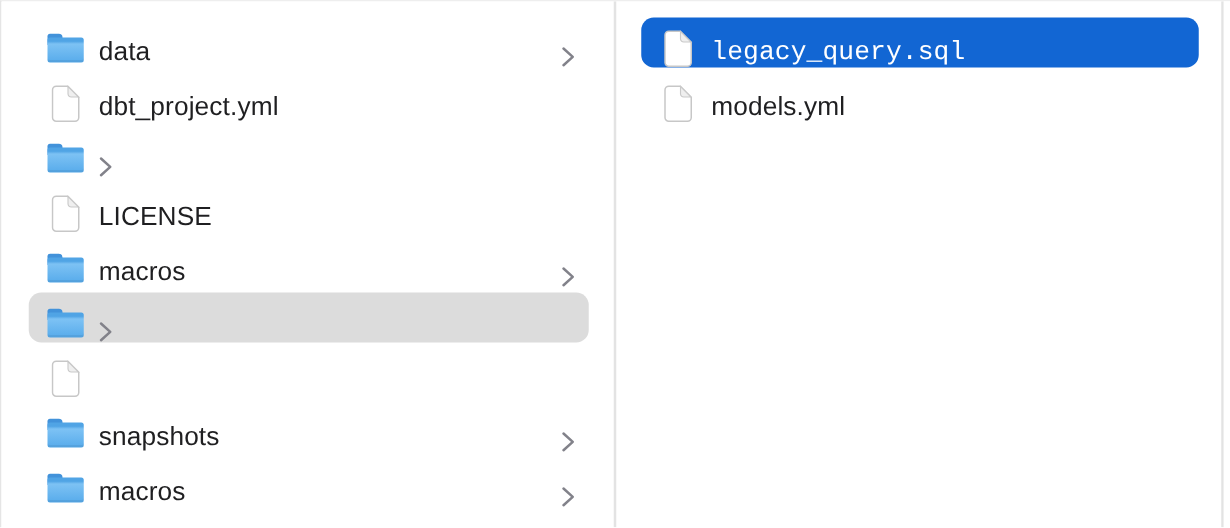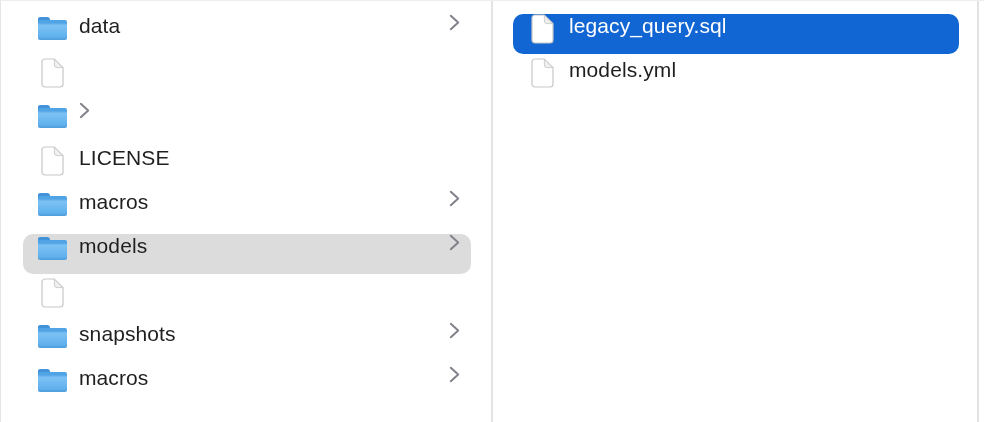--- a/index.html
+++ b/index.html
@@ -23,21 +23,21 @@
 
   .vdivider {
     width: 2px;
     background: var(--divider, #e3e3e3);
     cursor: col-resize;
     flex: none;
   }
 
   .row {
     display: flex;
-    align-items: flex-start;
+    align-items: flex-end;
     height: 40px;
     margin-bottom: 4px;
     padding: 0 11px 0 15px;
     border-radius: 10px;
   }
   .row.sel-active   { background: var(--selection-blue, #1266d3); }
   .row.sel-inactive { background: var(--selection-gray, #dcdcdc); }
 
   .slot {
     width: 29px;
@@ -50,21 +50,21 @@
   }
 
   .label {
     flex: 1;
     font-size: 21px;
     color: var(--text, #1f1f21);
     white-space: nowrap;
     overflow: hidden;
     letter-spacing: 0.1px;
   }
-  .sel-active .label { color: var(--selected-text, #ffffff); }
+  .sel-active .label { color: var(--selected-text, #ffffff); font-family: Liberation Mono, monospace; }
 
   .chev { flex: none; display: block; }
 
   
   .folder-icon { position: relative; display: block; width: 29px; height: 24px; }
   .folder-icon::before {
     content: "";
     position: absolute; top: 0; left: 0;
     width: 12px; height: 9px;
     border-radius: 2px 3px 0 0;
@@ -99,20 +99,21 @@
     </svg>
   </div>
       <div class="row">
     <span class="slot">
 
       <svg class="doc-icon" width="23" height="30" viewBox="0 0 23 30">
         <path d="M1 4 a3 3 0 0 1 3 -3 h9.2 L22 9.8 V26 a3 3 0 0 1 -3 3 H4 a3 3 0 0 1 -3 -3 Z" fill="#ffffff" stroke="#c7c7c7" stroke-width="1.2"></path>
         <path d="M13.4 1.2 L21.8 9.6 h-5.8 a2.6 2.6 0 0 1 -2.6 -2.6 Z" fill="#efefef" stroke="#c9c9c9" stroke-width="0.9"></path>
       </svg>
     </span>
+    <span class="label">dbt_project.yml</span>
 
   </div>
       <div class="row">
     <span class="slot">
       <span class="folder-icon"></span>
 
     </span>
     <svg class="chev" width="11" height="17" viewBox="0 0 11 17">
       <path d="M1.8 1.8 L9.2 8.5 L1.8 15.2" fill="none" stroke="#82828a" stroke-width="2" stroke-linecap="round" stroke-linejoin="round"></path>
     </svg>
@@ -136,21 +137,20 @@
     <span class="label">macros</span>
     <svg class="chev" width="11" height="17" viewBox="0 0 11 17">
       <path d="M1.8 1.8 L9.2 8.5 L1.8 15.2" fill="none" stroke="#82828a" stroke-width="2" stroke-linecap="round" stroke-linejoin="round"></path>
     </svg>
   </div>
       <div class="row sel-inactive">
     <span class="slot">
       <span class="folder-icon"></span>
 
     </span>
-    <span class="label">models</span>
     <svg class="chev" width="11" height="17" viewBox="0 0 11 17">
       <path d="M1.8 1.8 L9.2 8.5 L1.8 15.2" fill="none" stroke="#82828a" stroke-width="2" stroke-linecap="round" stroke-linejoin="round"></path>
     </svg>
   </div>
       <div class="row">
     <span class="slot">
 
       <svg class="doc-icon" width="23" height="30" viewBox="0 0 23 30">
         <path d="M1 4 a3 3 0 0 1 3 -3 h9.2 L22 9.8 V26 a3 3 0 0 1 -3 3 H4 a3 3 0 0 1 -3 -3 Z" fill="#ffffff" stroke="#c7c7c7" stroke-width="1.2"></path>
         <path d="M13.4 1.2 L21.8 9.6 h-5.8 a2.6 2.6 0 0 1 -2.6 -2.6 Z" fill="#efefef" stroke="#c9c9c9" stroke-width="0.9"></path>

